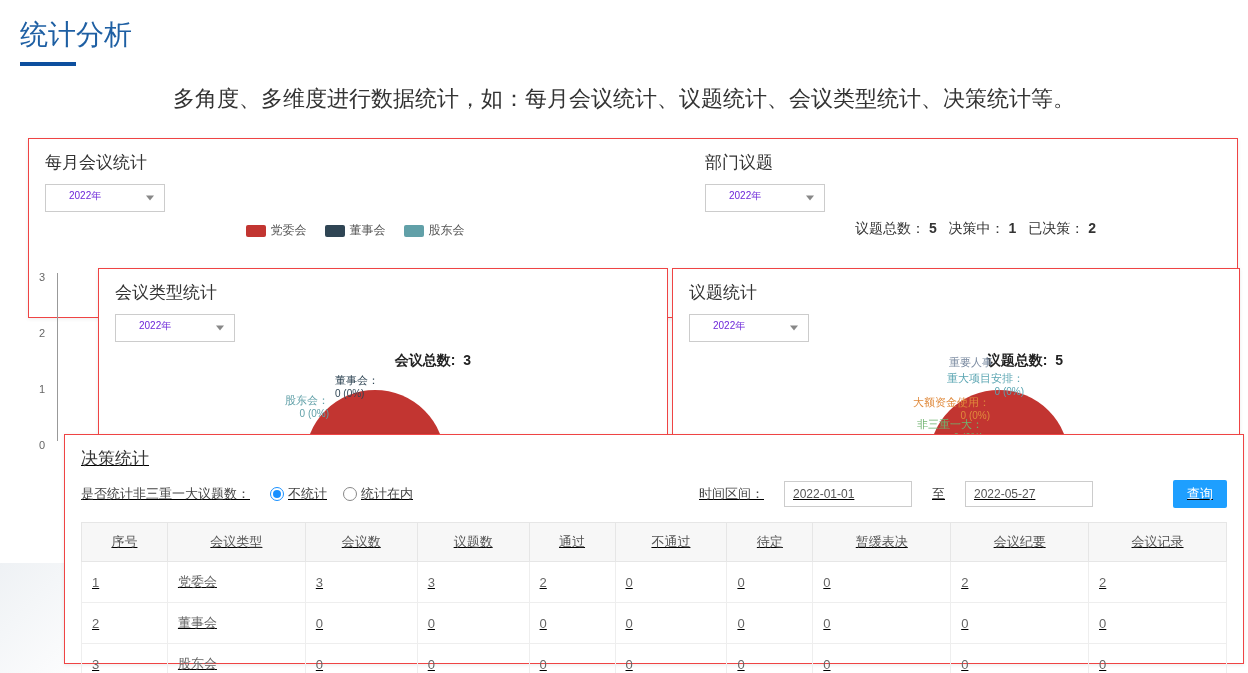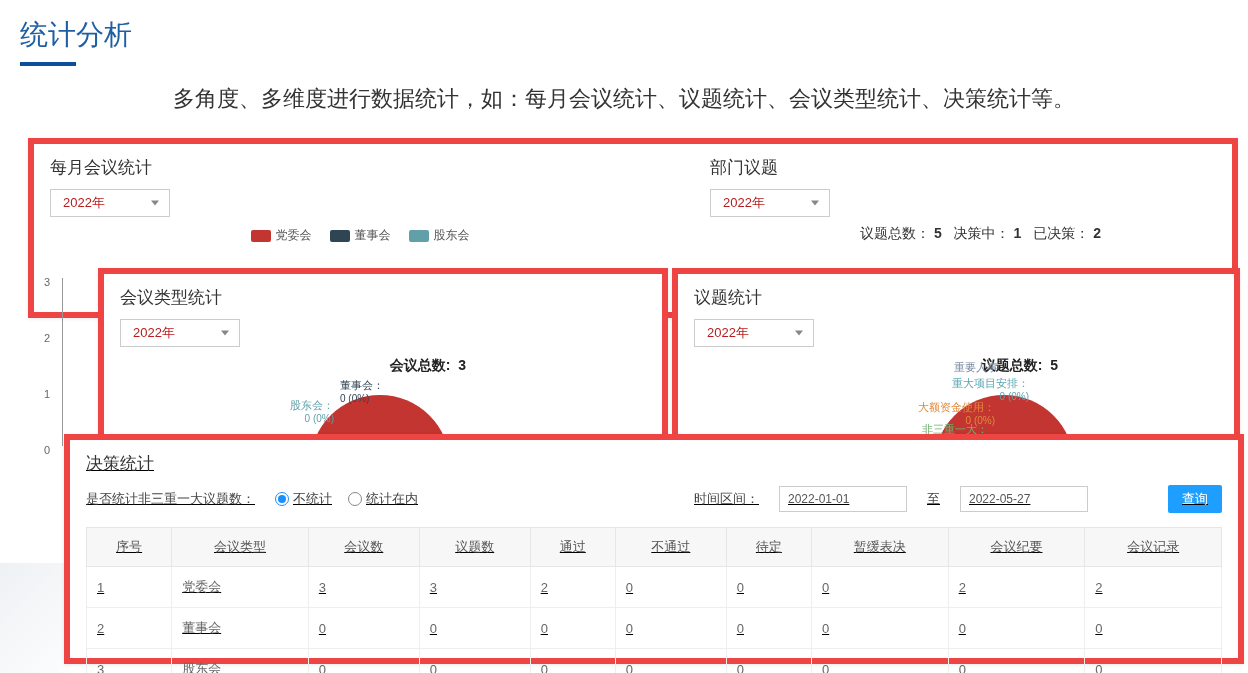--- a/index.html
+++ b/index.html
@@ -2,33 +2,33 @@
 <html><head>
   <meta charset="utf-8">
   <style>
     * { margin: 0; padding: 0; box-sizing: border-box; }
     body { font-family: "Microsoft YaHei", Arial, sans-serif; background: #fff; width: 1248px; height: 673px; position: relative; overflow: hidden; }
     
     .page-title { font-size: 28px; color: #1e5fa3; font-weight: 500; padding: 16px 20px 0; }
     .title-underline { width: 56px; height: 4px; background: #0d4f9e; margin: 8px 20px 18px; }
     .subtitle { font-size: 22px; color: #333; text-align: center; margin-bottom: 20px; padding: 0 40px; }
     
-    .card { background: #fff; border: 6px solid #ef4444; box-shadow: 0 1px 4px rgba(0,0,0,0.08); position: absolute; padding: 12px 16px; }
+    .card { background: #fff; border: 1px solid #ef4444; box-shadow: 0 1px 4px rgba(0,0,0,0.08); position: absolute; padding: 12px 16px; }
     .card-title { font-size: 17px; color: #333; margin-bottom: 10px; }
     
     .card1 { top: 138px; left: 28px; width: 1210px; height: 180px; z-index: 1; }
     .card1-inner { display: flex; gap: 40px; height: 100%; }
     .card1-left { flex: 0 0 620px; }
     .card1-right { flex: 1; }
     
     .card2 { top: 268px; left: 98px; width: 570px; height: 190px; z-index: 2; }
     .card3 { top: 268px; left: 672px; width: 568px; height: 190px; z-index: 2; }
     .card4 { top: 434px; left: 64px; width: 1180px; height: 230px; z-index: 3; text-decoration: underline; }
     
-    .year-select { position: relative; width: 120px; height: 28px; border: 1px solid #ccc; background: #fff; font-size: 13px; padding: 4px 24px 4px 12px; cursor: pointer; color: #b91c1c; }
+    .year-select { position: relative; width: 120px; height: 28px; border: 1px solid #ccc; background: #fff; font-size: 10px; padding: 4px 24px 4px 23px; cursor: pointer; color: #6d28d9; }
     .year-select::after { content: ''; position: absolute; right: 10px; top: 50%; transform: translateY(-50%); width: 0; height: 0; border-left: 4px solid transparent; border-right: 4px solid transparent; border-top: 5px solid #888; }
     
     .legend { display: flex; gap: 18px; justify-content: center; margin-top: 10px; }
     .legend-item { display: flex; align-items: center; gap: 5px; font-size: 12px; color: #555; }
     .legend-swatch { width: 20px; height: 12px; border-radius: 2px; }
     
     .axis-y { position: absolute; left: 10px; top: 132px; font-size: 11px; color: #666; }
     .axis-y div { height: 28px; }
     .axis-line { position: absolute; left: 28px; top: 134px; width: 1px; height: 168px; background: #999; }
     

